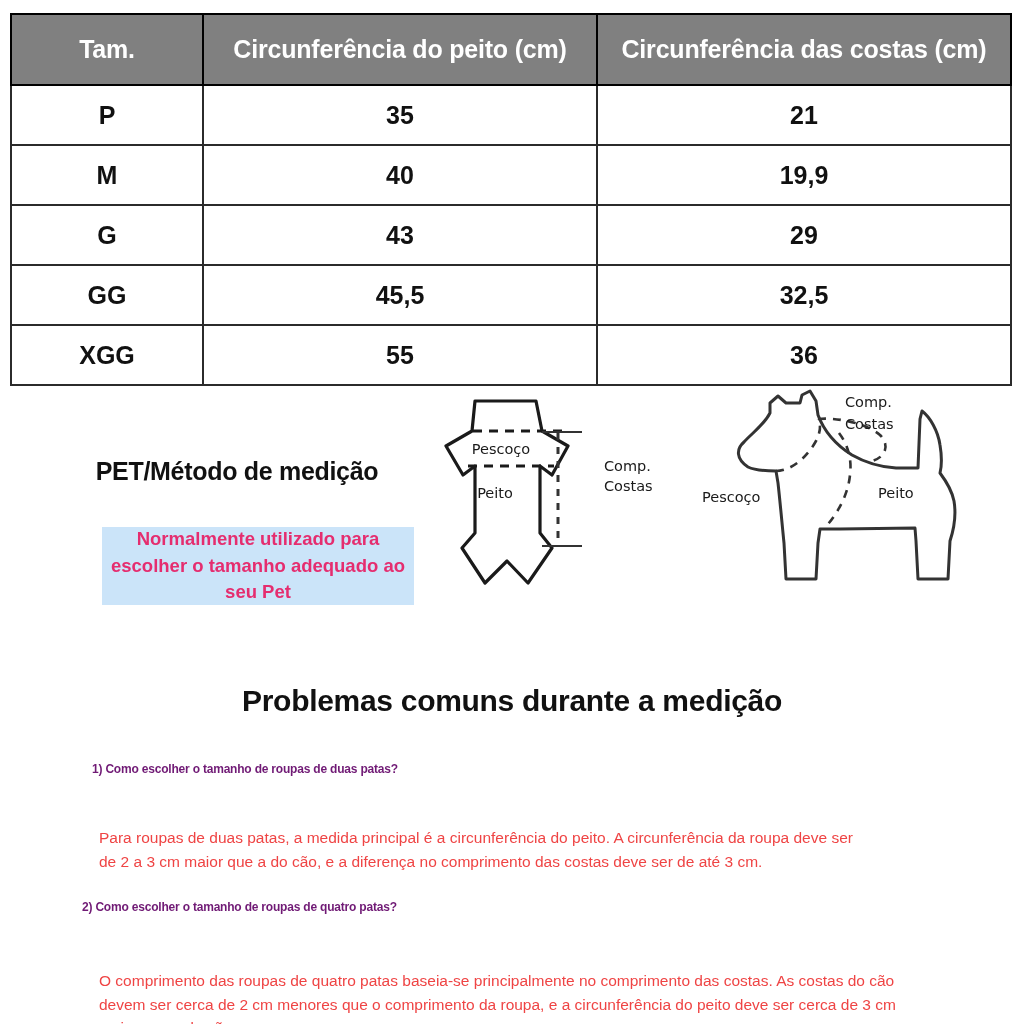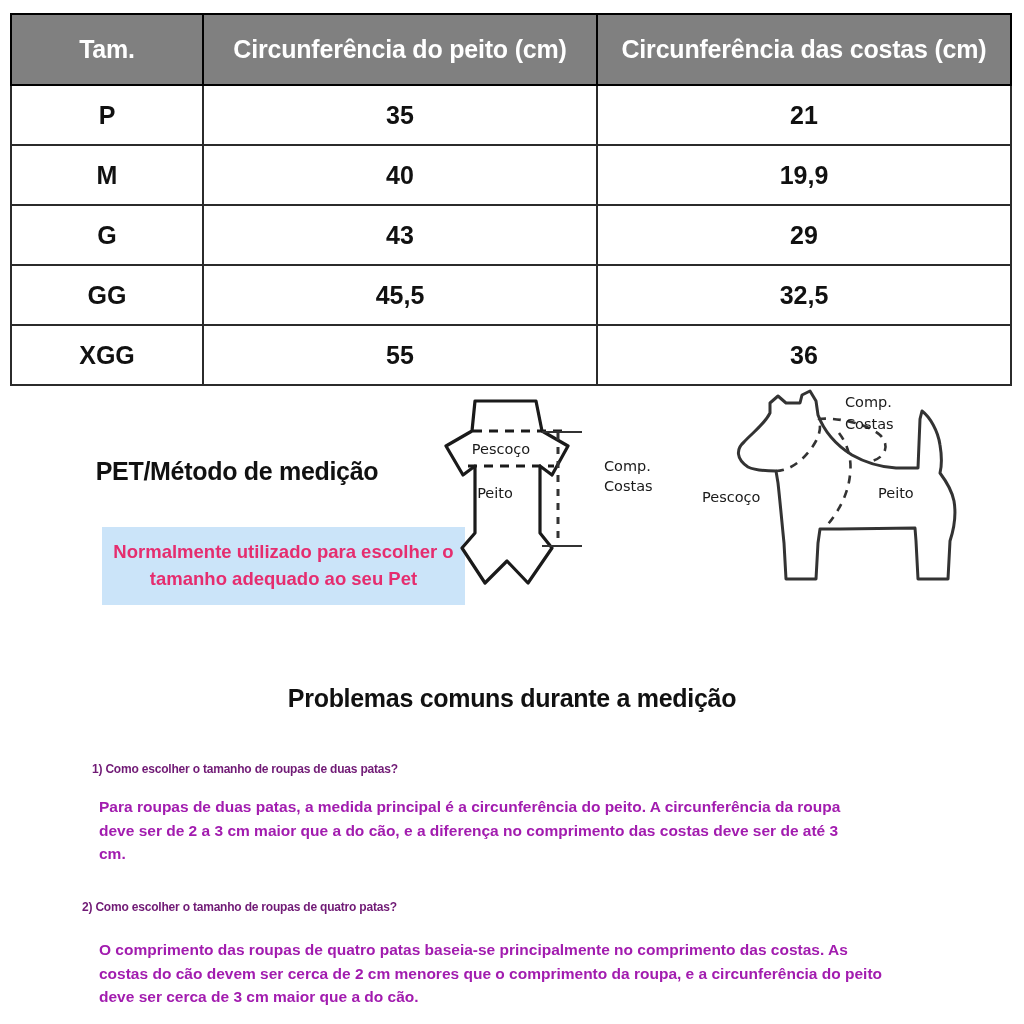--- a/index.html
+++ b/index.html
@@ -72,21 +72,21 @@
     font-size: 25px;
     font-weight: bold;
     color: #111111;
     letter-spacing: -0.3px;
     text-align: center;
   }
   #method-callout {
     position: absolute;
     left: 102px;
     top: 152px;
-    width: 363px;
+    width: 312px;
     height: 78px;
     background: #cbe4f9;
     color: #e52d6f;
     font-size: 18.5px;
     font-weight: bold;
     line-height: 1.44;
     text-align: center;
     display: flex;
     align-items: center;
     justify-content: center;
@@ -113,38 +113,39 @@
 
   
   #problems-section {
     position: absolute;
     left: 0;
     top: 640px;
     width: 1024px;
   }
   #problems-title {
     text-align: center;
-    font-size: 25px;
+    font-size: 30px;
     font-weight: bold;
     color: #111111;
     margin-top: 44px;
     letter-spacing: -0.3px;
   }
   .qa-block { margin-top: 0; }
   .qa-question {
     font-size: 12px;
     font-weight: bold;
     color: #701a75;
     letter-spacing: -0.2px;
   }
   .qa-answer {
     font-size: 15.5px;
-    font-weight: bold;
-    color: #a21caf;
+    font-weight: normal;
+    color: #ef4444;
     line-height: 1.52;
+    margin-top: 31px;
   }
   #q1 { position: absolute; left: 92px; top: 122px; width: 860px; }
   #a1 { position: absolute; left: 99px; top: 155px; width: 770px; }
   #q2 { position: absolute; left: 82px; top: 260px; width: 860px; }
   #a2 { position: absolute; left: 99px; top: 298px; width: 800px; }
 </style>
 </head>
 <body>
 
 <div id="size-table-wrap">

